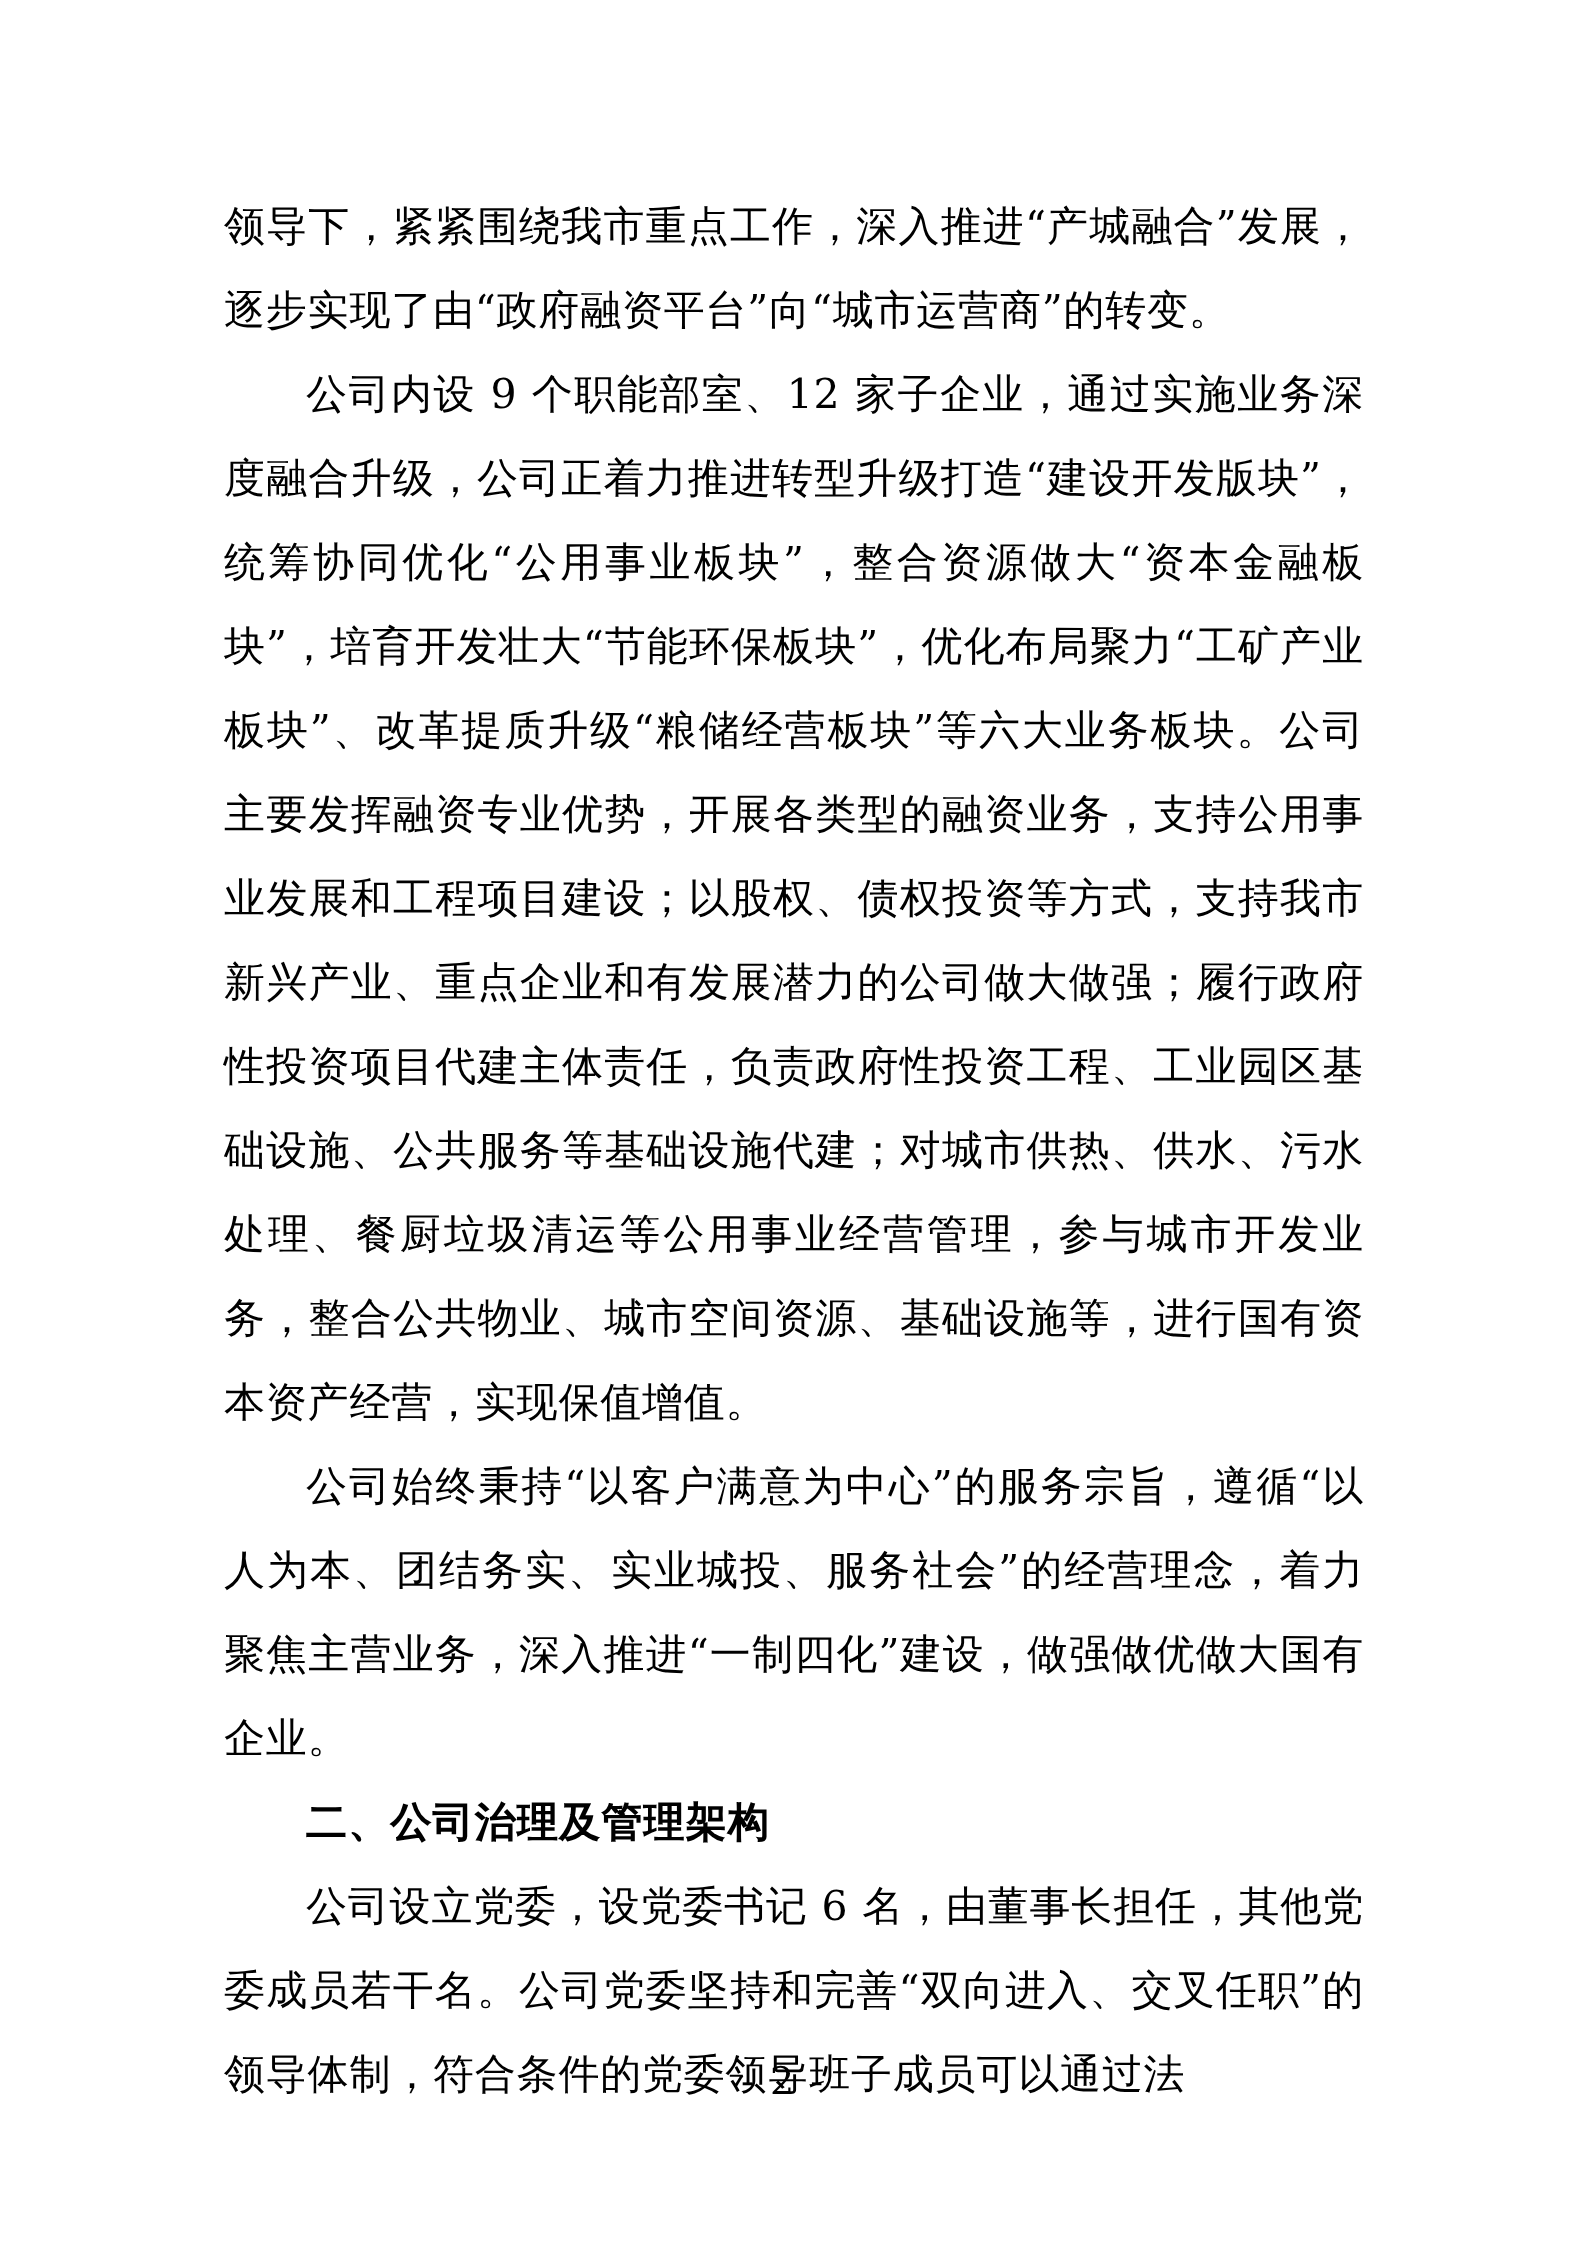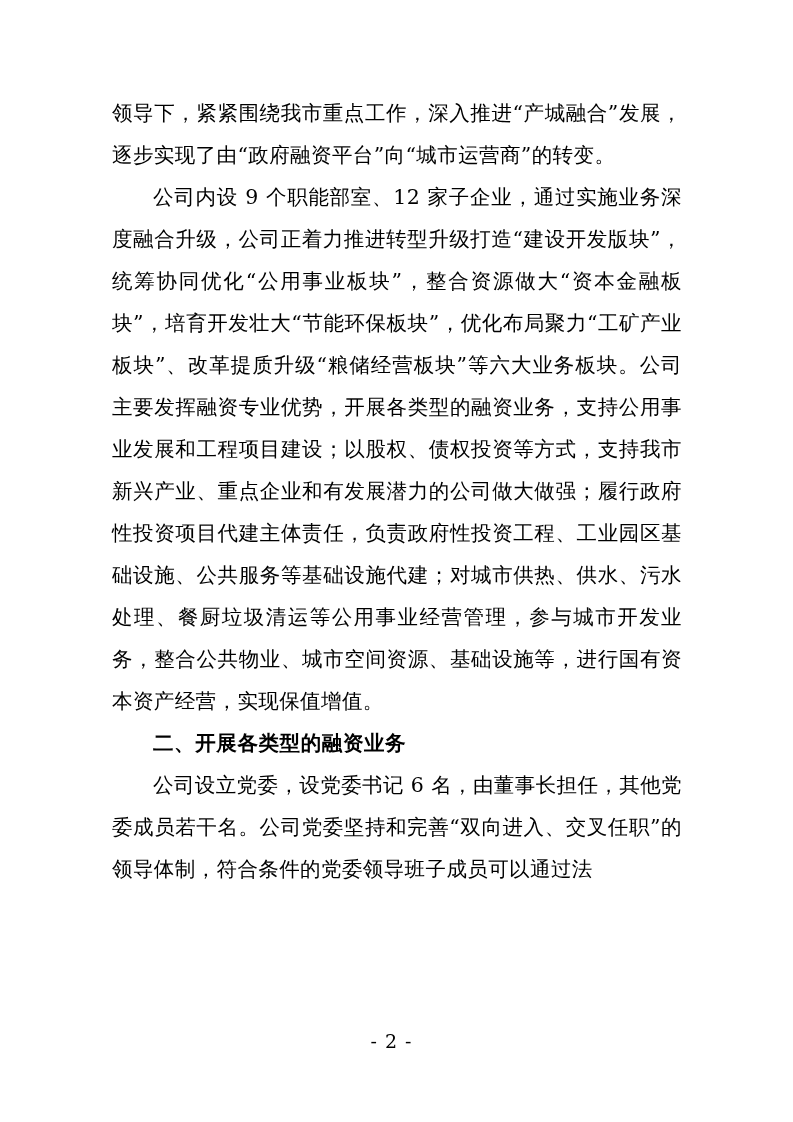--- a/index.html
+++ b/index.html
@@ -65,22 +65,23 @@
 </head>
 <body>
 
 <div class="page">
   <div class="doc-body">
 
     <p class="para">领导下，紧紧围绕我市重点工作，深入推进“产城融合”发展，逐步实现了由“政府融资平台”向“城市运营商”的转变。</p>
 
     <p class="para indent">公司内设 9 个职能部室、12 家子企业，通过实施业务深度融合升级，公司正着力推进转型升级打造“建设开发版块”，统筹协同优化“公用事业板块”，整合资源做大“资本金融板块”，培育开发壮大“节能环保板块”，优化布局聚力“工矿产业板块”、改革提质升级“粮储经营板块”等六大业务板块。公司主要发挥融资专业优势，开展各类型的融资业务，支持公用事业发展和工程项目建设；以股权、债权投资等方式，支持我市新兴产业、重点企业和有发展潜力的公司做大做强；履行政府性投资项目代建主体责任，负责政府性投资工程、工业园区基础设施、公共服务等基础设施代建；对城市供热、供水、污水处理、餐厨垃圾清运等公用事业经营管理，参与城市开发业务，整合公共物业、城市空间资源、基础设施等，进行国有资本资产经营，实现保值增值。</p>
 
+    <p class="para indent">公司始终秉持“以客户满意为中心”的服务宗旨，遵循“以人为本、团结务实、实业城投、服务社会”的经营理念，着力聚焦主营业务，深入推进“一制四化”建设，做强做优做大国有企业。</p>
 
-    <h2 class="heading">二、开展各类型的融资业务</h2>
+    <h2 class="heading">二、公司治理及管理架构</h2>
 
     <p class="para indent">公司设立党委，设党委书记 6 名，由董事长担任，其他党委成员若干名。公司党委坚持和完善“双向进入、交叉任职”的领导体制，符合条件的党委领导班子成员可以通过法</p>
 
   </div>
 </div>
 
 <div class="footer">
   <span>- 2 -</span>
 </div>
 

